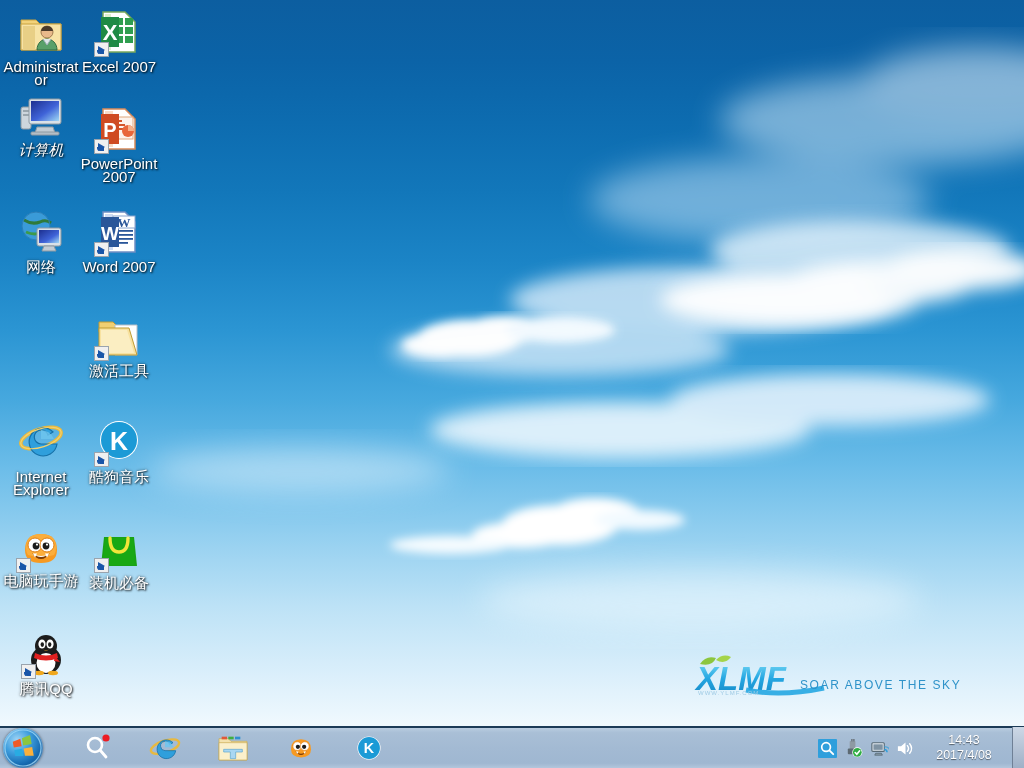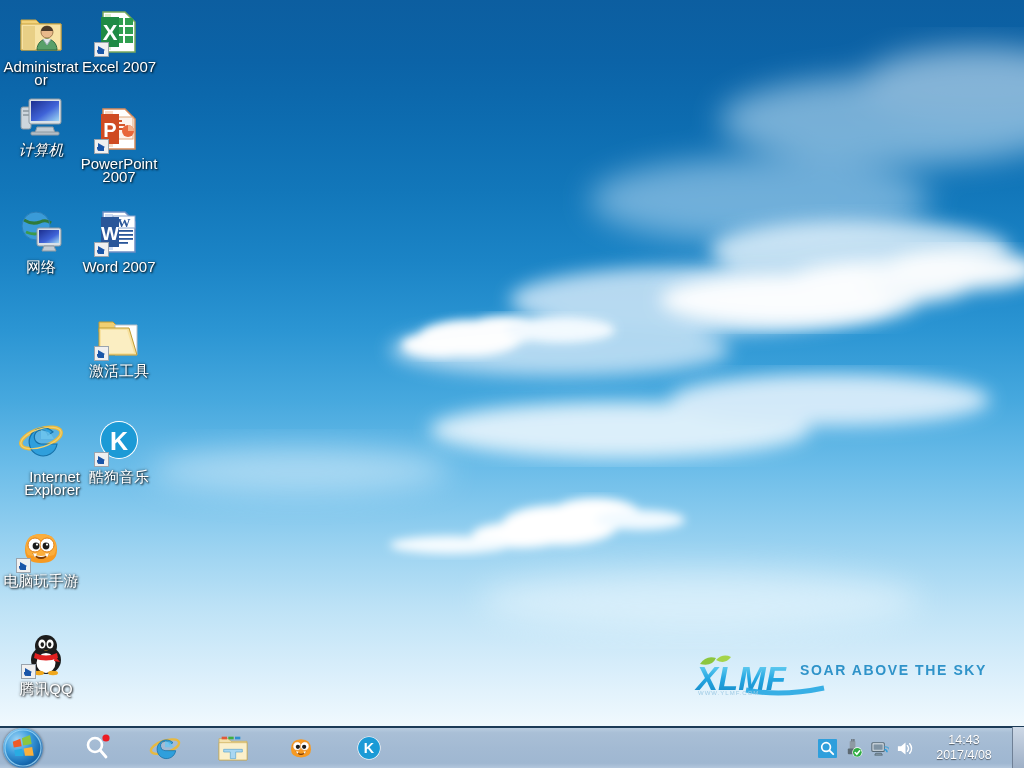--- a/index.html
+++ b/index.html
@@ -42,22 +42,22 @@
   }
   .shortcut-arrow:before {
     content:""; position:absolute; left:2px; top:7px; width:7px; height:4px;
     background:#1a56a8; border-radius:0 0 0 3px;
   }
   
   #watermark {
     position:absolute; left:690px; top:650px; width:300px; height:50px;
     user-select:none;
   }
-  #wm-tag { position:absolute; left:110px; top:12px; font-size:14px;
-    font-weight:bold; letter-spacing:1.6px; color:#2f93c9; }
+  #wm-tag { position:absolute; left:110px; top:28px; font-size:12px;
+    font-weight:normal; letter-spacing:1.6px; color:#2f93c9; }
   #wm-sub { position:absolute; left:8px; top:40px; font-size:6px;
     letter-spacing:1px; color:#9fcbe4; }
   
   #taskbar {
     position:absolute; left:0; bottom:0; width:1024px; height:42px;
     background:linear-gradient(to bottom,#b9cce0 0%,#a9bfd6 12%,#a3bad3 50%,#9fb7d1 88%,#b2c6dc 100%);
     border-top:2px solid #1c3b57;
     display:flex; align-items:center;
   }
   #start-btn {
@@ -266,21 +266,21 @@
           <path d="M4 10 h14 l4 4 h10 v6 H4z" fill="#f0cf72" stroke="#c09b33"></path>
           <path d="M20 13 h22 v30 H20z" fill="#ffffff" stroke="#b9bfc6"></path>
           <path d="M4 16 h30 l8 27 H4z" fill="#f8e2a0" stroke="#c09b33"></path>
           <path d="M6 18 h26 l7 23 H6z" fill="#fbeec2"></path>
         </svg>
         <span class="shortcut-arrow"></span>
       </div>
       <div class="cap">激活工具</div>
     </div>
 
-    <div class="dicon" style="left:2px;top:418px;text-align:right;">
+    <div class="dicon" style="left:2px;top:418px;">
       <div class="glyph">
         <svg width="48" height="48" viewBox="0 0 48 48">
           <ellipse cx="24" cy="20" rx="21" ry="9" transform="rotate(-18 24 20)" fill="none" stroke="#e8b93f" stroke-width="3.6"></ellipse>
           <path d="M36 14 a14 14 0 1 0 4 12 l-16 0 a7 7 0 1 1 7-9 z" fill="#2f9fdc" stroke="#1671a8" stroke-width="1.2"></path>
           <path d="M24 12 a14 14 0 0 1 13 9 l-13 0z" fill="#6ec6ee" opacity="0.8"></path>
           <ellipse cx="24" cy="20" rx="21" ry="9" transform="rotate(-18 24 20)" fill="none" stroke="#f2d270" stroke-width="1.2"></ellipse>
         </svg>
       </div>
       <div class="cap">Internet Explorer</div>
     </div>
@@ -311,20 +311,31 @@
           <path d="M15 30 q9 7 18 0 q-9 4-18 0z" fill="#ffffff"></path>
           <path d="M15 29 q9 8 18 0 q-4 6-9 6 q-5 0-9-6z" fill="#7a3b06"></path>
           <path d="M16 29.5 l2 4 l2-4z" fill="#ffffff"></path>
           <path d="M28 29.5 l2 4 l2-4z" fill="#ffffff"></path>
         </svg>
         <span class="shortcut-arrow"></span>
       </div>
       <div class="cap">电脑玩手游</div>
     </div>
 
+    <div class="dicon" style="left:80px;top:524px;">
+      <div class="glyph">
+        <svg width="48" height="48" viewBox="0 0 48 48">
+          <path d="M9 13 h30 l3 29 H6z" fill="#1aa215"></path>
+          <path d="M10 14 h28 l2 27 H8z" fill="#19a814"></path>
+          <path d="M15 14 q0 14 9 14 q9 0 9-14" fill="none" stroke="#f2e53a" stroke-width="3.4" stroke-linecap="round"></path>
+        </svg>
+        <span class="shortcut-arrow"></span>
+      </div>
+      <div class="cap">装机必备</div>
+    </div>
 
     <div class="dicon" style="left:7px;top:630px;">
       <div class="glyph">
         <svg width="48" height="48" viewBox="0 0 48 48">
           <ellipse cx="24" cy="30" rx="15" ry="14" fill="#1c1c1c"></ellipse>
           <ellipse cx="24" cy="16" rx="11" ry="11" fill="#1c1c1c"></ellipse>
           <ellipse cx="24" cy="33" rx="9.5" ry="10" fill="#ffffff"></ellipse>
           <ellipse cx="20" cy="14" rx="3.6" ry="4.6" fill="#ffffff"></ellipse>
           <ellipse cx="28" cy="14" rx="3.6" ry="4.6" fill="#ffffff"></ellipse>
           <ellipse cx="20.3" cy="14.6" rx="1.7" ry="2.4" fill="#1c1c1c"></ellipse>

